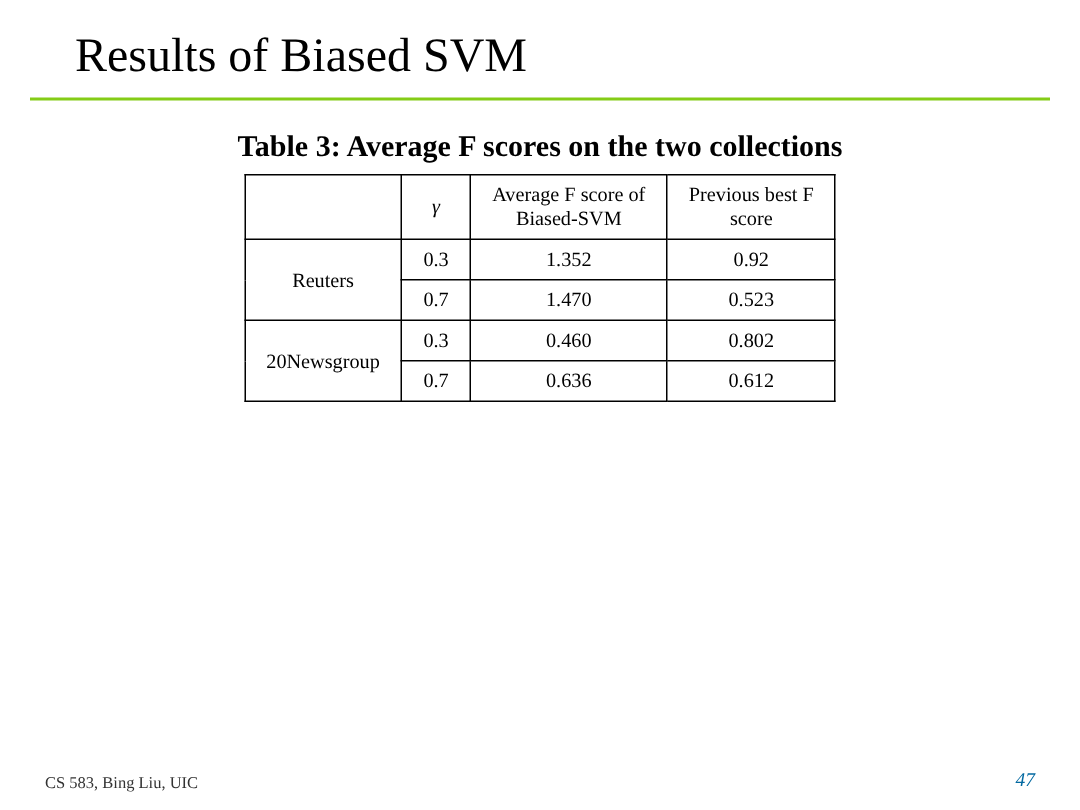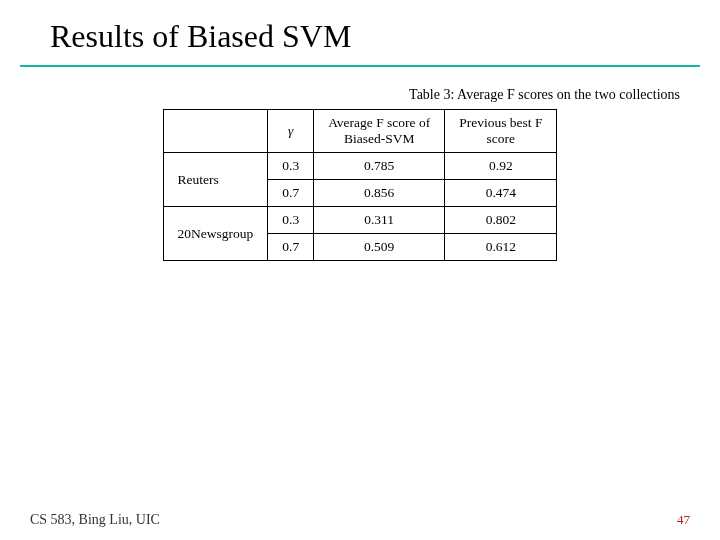--- a/index.html
+++ b/index.html
@@ -9,70 +9,71 @@
       background: #ffffff;
       font-family: 'Times New Roman', Times, serif;
       position: relative;
       overflow: hidden;
     }
 
     #page-title {
       font-size: 32px;
       font-weight: normal;
       padding: 18px 30px 10px 30px;
-      border-bottom: 2px solid #14b8a6;
+      border-bottom: 2px solid #84cc16;
       margin: 0 20px;
       color: #000;
     }
 
     .content-area {
       padding: 20px 40px;
     }
 
     .table-caption {
-      text-align: right;
-      font-weight: normal;
-      font-size: 14px;
+      text-align: center;
+      font-weight: bold;
+      font-size: 20px;
       margin-bottom: 6px;
     }
 
     .data-table {
       border-collapse: collapse;
       margin: 0 auto;
       font-size: 13.5px;
     }
 
     .data-table td, .data-table th {
       border: 1px solid #000;
       padding: 5px 14px;
       text-align: center;
     }
 
     .data-table td.row-header {
-      text-align: left;
+      text-align: center;
     }
 
     .data-table .col-gamma {
       font-style: italic;
     }
 
     .footer {
       position: absolute;
       bottom: 12px;
       left: 30px;
-      font-size: 14px;
+      font-size: 11px;
       color: #333;
     }
 
     .page-number {
       position: absolute;
       bottom: 12px;
       right: 30px;
       font-size: 13px;
-      color: #b91c1c;
+      color: #0369a1;
+      font-style: italic;
     }
   </style>
 </head>
 <body>
 
 <h1 id="page-title">Results of Biased SVM</h1>
 
 <div class="content-area">
   <p class="table-caption">Table 3: Average F scores on the two collections</p>
 
@@ -82,37 +83,37 @@
         <td></td>
         <td class="col-gamma"><em>γ</em></td>
         <td>Average F score of<br>Biased-SVM</td>
         <td>Previous best F<br>score</td>
       </tr>
     </thead>
     <tbody>
       <tr>
         <td class="row-header" rowspan="2">Reuters</td>
         <td>0.3</td>
-        <td>0.785</td>
+        <td>1.352</td>
         <td>0.92</td>
       </tr>
       <tr>
         <td>0.7</td>
-        <td>0.856</td>
-        <td>0.474</td>
+        <td>1.470</td>
+        <td>0.523</td>
       </tr>
       <tr>
         <td class="row-header" rowspan="2">20Newsgroup</td>
         <td>0.3</td>
-        <td>0.311</td>
+        <td>0.460</td>
         <td>0.802</td>
       </tr>
       <tr>
         <td>0.7</td>
-        <td>0.509</td>
+        <td>0.636</td>
         <td>0.612</td>
       </tr>
     </tbody>
   </table>
 </div>
 
 <div class="footer">CS 583, Bing Liu, UIC</div>
 <div class="page-number">47</div>
 
 </body></html>

